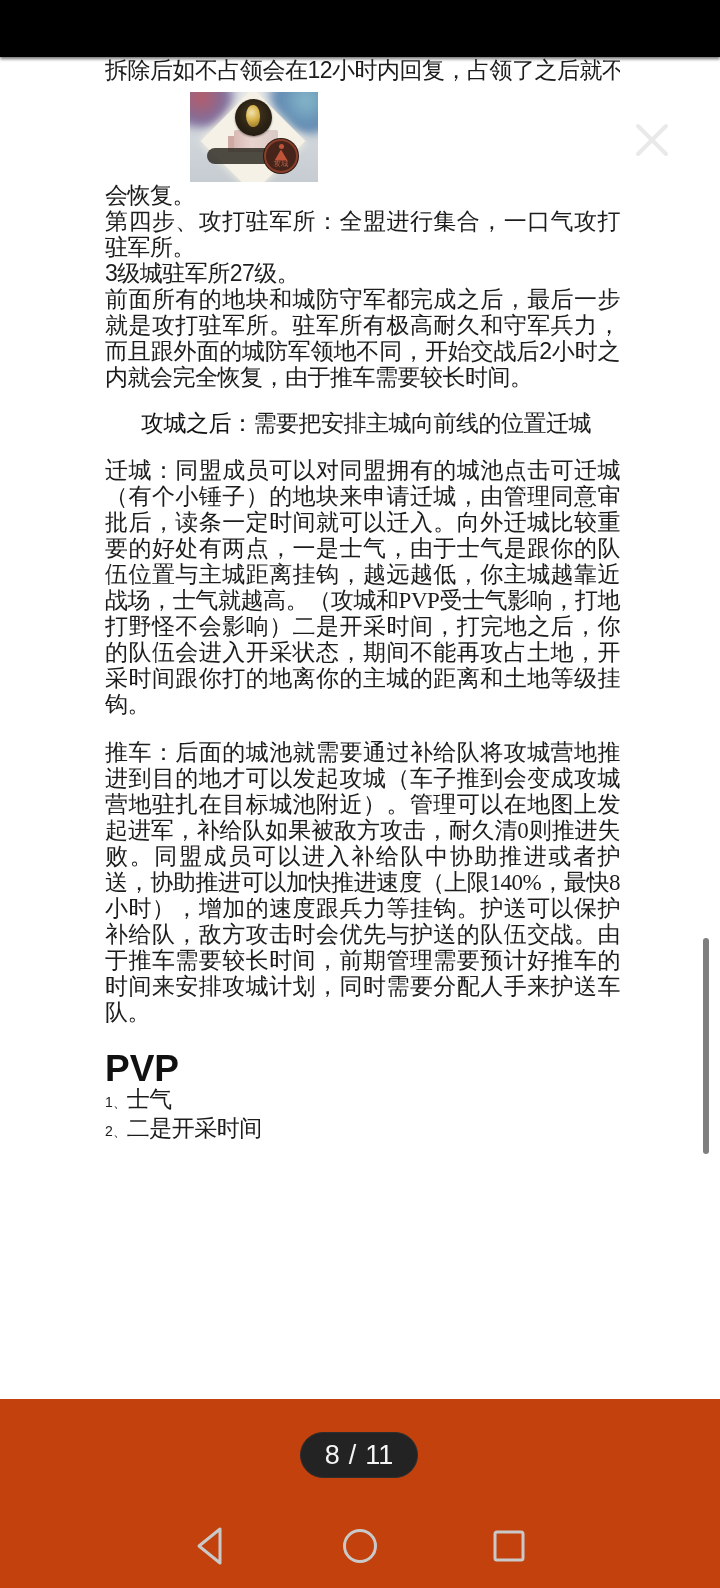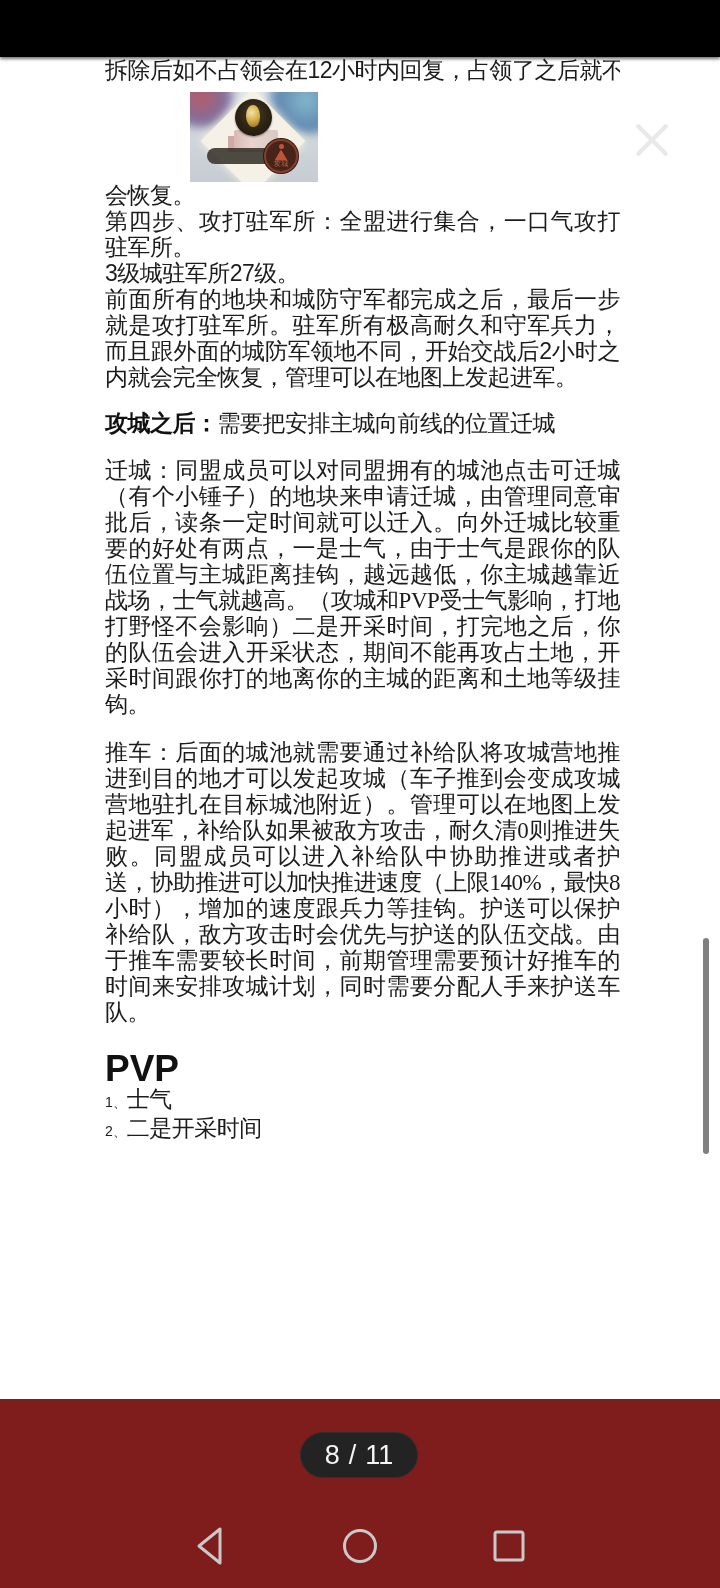--- a/index.html
+++ b/index.html
@@ -1,32 +1,32 @@
 <!DOCTYPE html>
 <html><head>
 <meta charset="utf-8">
 <style>
   * { margin:0; padding:0; box-sizing:border-box; }
   html,body { background:#000; }
   body { font-family:"Liberation Sans", sans-serif; }
-  .screen { position:relative; width:720px; height:1588px; background:#7f1d1d; overflow:hidden; margin:0 auto; }
+  .screen { position:relative; width:720px; height:1588px; background:#c2410c; overflow:hidden; margin:0 auto; }
 
   
   .status-bar { position:absolute; left:0; top:0; width:720px; height:57px; background:#000; z-index:5; box-shadow:0 2px 3px rgba(0,0,0,.55); }
 
   
   .page { position:absolute; left:0; top:57px; width:720px; height:1342px; background:#ffffff; overflow:hidden; }
   .doc { padding:0 100px 0 105px; color:#1c1c1c; font-size:23px; line-height:26px; letter-spacing:-0.5px; text-align:justify; }
   .doc p { margin:0; }
   .clip-top { margin-top:-12px; white-space:nowrap; overflow:hidden; }
   .gap-s { margin-top:20px !important; }
   .gap-m { margin-top:22px !important;font-family:Liberation Serif, serif; }
   .gap-l { margin-top:26px !important; }
   .pull-up { margin-top:-20px; }
-  b { font-weight:bold; color:#111; }
+  b { font-weight:normal; color:#111;margin-left:36px; }
   .h-pvp { font-weight:bold; font-size:37px; line-height:34px; letter-spacing:0; color:#111; }
   .li-num { font-size:14px; letter-spacing:0; }
 
   
   .thumb { position:relative; width:128px; height:90px; margin:9px 0 0 85px; background:linear-gradient(180deg,#dde2e6 0%,#cfd5da 55%,#c6ccd1 100%); overflow:hidden; }
   .t-blur-red { position:absolute; left:-14px; top:-16px; width:62px; height:52px; background:radial-gradient(circle at 40% 40%, #b85b67 0%, #7d6f9e 55%, rgba(125,111,158,0) 75%); filter:blur(4px); }
   .t-blur-teal { position:absolute; right:-16px; top:-14px; width:70px; height:56px; background:radial-gradient(circle at 60% 40%, #86b9cb 0%, #5f86b0 55%, rgba(95,134,176,0) 78%); filter:blur(4px); }
   .t-diamond { position:absolute; left:26px; top:12px; width:74px; height:74px; transform:rotate(45deg); background:#f6f1e7; box-shadow:0 0 10px rgba(255,250,230,.9); }
   .t-ruin { position:absolute; left:44px; top:38px; width:44px; height:20px; background:linear-gradient(90deg,#d9b9b4,#e9d4cf 40%,#d7c9c4); border-radius:2px; box-shadow:-8px 4px 0 -2px #cfa9a4; }
   .t-pill { position:absolute; left:17px; top:56px; width:88px; height:16px; border-radius:8px; background:#36322b; opacity:.88; }
@@ -75,21 +75,21 @@
         <div class="t-badge-bot">
           <div class="t-fig-head"></div>
           <div class="t-fig"></div>
           <div class="t-badge-label">攻城</div>
         </div>
       </div>
 
       <p class="pull-up"><span>会恢复。</span></p>
       <p><span>第四步、攻打驻军所：全盟进行集合，一口气攻打驻军所。</span></p>
       <p><span>3级城驻军所27级。</span></p>
-      <p><span>前面所有的地块和城防守军都完成之后，最后一步就是攻打驻军所。驻军所有极高耐久和守军兵力，而且跟外面的城防军领地不同，开始交战后2小时之内就会完全恢复，管理可以在地图上发起进军。</span></p>
+      <p><span>前面所有的地块和城防守军都完成之后，最后一步就是攻打驻军所。驻军所有极高耐久和守军兵力，而且跟外面的城防军领地不同，开始交战后2小时之内就会完全恢复，由于推车需要较长时间。</span></p>
 
       <p class="gap-s"><b>攻城之后：</b><span>需要把安排主城向前线的位置迁城</span></p>
 
       <p class="gap-m"><span>迁城：同盟成员可以对同盟拥有的城池点击可迁城（有个小锤子）的地块来申请迁城，由管理同意审批后，读条一定时间就可以迁入。向外迁城比较重要的好处有两点，一是士气，由于士气是跟你的队伍位置与主城距离挂钩，越远越低，你主城越靠近战场，士气就越高。（攻城和PVP受士气影响，打地打野怪不会影响）二是开采时间，打完地之后，你的队伍会进入开采状态，期间不能再攻占土地，开采时间跟你打的地离你的主城的距离和土地等级挂钩。</span></p>
 
       <p class="gap-m"><span>推车：后面的城池就需要通过补给队将攻城营地推进到目的地才可以发起攻城（车子推到会变成攻城营地驻扎在目标城池附近）。管理可以在地图上发起进军，补给队如果被敌方攻击，耐久清0则推进失败。同盟成员可以进入补给队中协助推进或者护送，协助推进可以加快推进速度（上限140%，最快8小时），增加的速度跟兵力等挂钩。护送可以保护补给队，敌方攻击时会优先与护送的队伍交战。由于推车需要较长时间，前期管理需要预计好推车的时间来安排攻城计划，同时需要分配人手来护送车队。</span></p>
 
       <p class="h-pvp gap-l">PVP</p>
       <p><span class="li-num">1、</span><span>士气</span></p>
       <p><span class="li-num">2、</span><span>二是开采时间</span></p>

